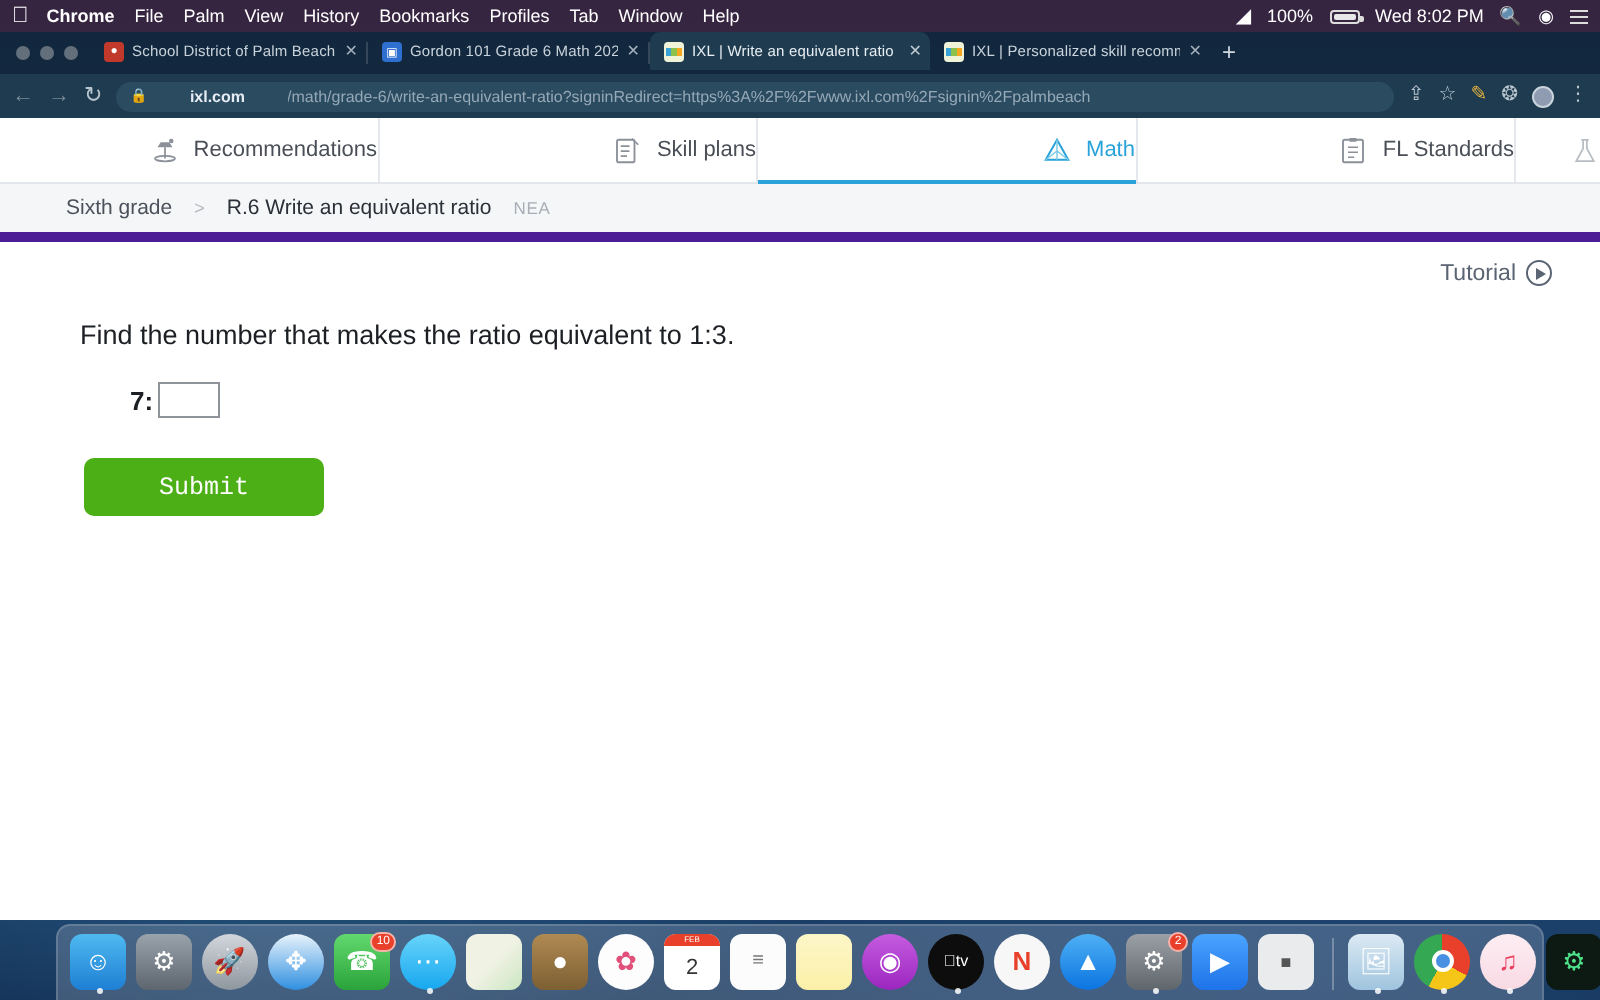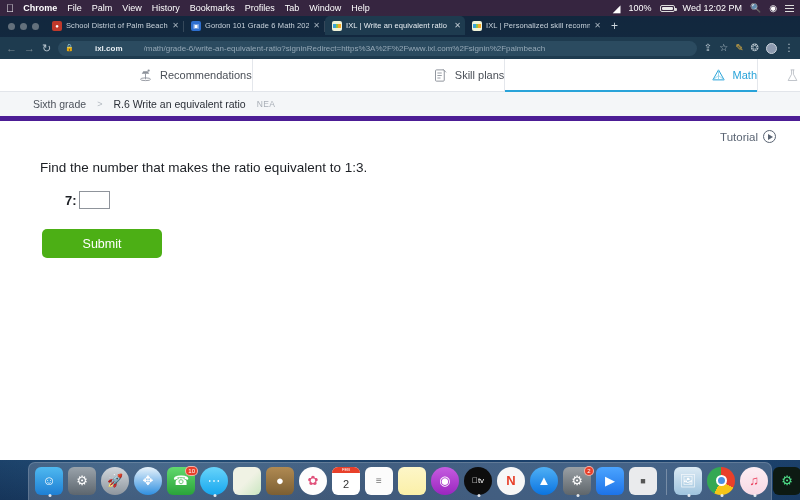--- a/index.html
+++ b/index.html
@@ -196,21 +196,21 @@
     outline: none; font-size: 12px; padding: 0 3px;
     font-family: "Liberation Sans", sans-serif;
   }
 
   
   #submit-btn {
     margin: 20px 0 0 42px;
     width: 120px; height: 29px;
     background: #4caf15; border: none; border-radius: 5px;
     color: #fff; font-size: 12.5px;
-    font-family: Liberation Sans, sans-serif;
+    font-family: Liberation Mono, monospace;
     cursor: pointer;
   }
 
   
   #dock {
     position: absolute; left: 28px; bottom: 0; width: 744px; height: 38px;
     background: rgba(228,232,240,0.20);
     border: 1px solid rgba(255,255,255,0.16);
     border-bottom: none;
     border-radius: 7px 7px 0 0;
@@ -254,21 +254,21 @@
   <span class="mb-item">Tab</span>
   <span class="mb-item">Window</span>
   <span class="mb-item">Help</span>
 
   <div id="menubar-right">
     <span class="mb-right-item wifi-glyph">◢</span>
     <span class="mb-right-item">100%</span>
     <span class="batt">
         <i></i>
       </span>
-    <span class="mb-right-item">Wed 12:02 PM</span>
+    <span class="mb-right-item">Wed 8:02 PM</span>
     <span class="mb-right-item">🔍</span>
     <span class="mb-right-item">◉</span>
     <span class="ctrl-lines">
         <span></span>
         <span></span>
         <span></span>
       </span>
   </div>
 </div>
 
@@ -356,20 +356,28 @@
       </div>
 
       <div class="ixl-tab active">
         <svg class="tabicon" viewBox="0 0 24 24">
           <path d="M12 3 L21 19 H3 Z" fill="none" stroke="#29a3d9" stroke-width="1.6"></path>
           <path d="M12 3 L12 19 M3 19 L12 12 L21 19" fill="none" stroke="#7fcbe8" stroke-width="1.2"></path>
         </svg>
         <span>Math</span>
       </div>
 
+      <div class="ixl-tab">
+        <svg class="tabicon" viewBox="0 0 24 24">
+          <rect x="4" y="3" width="16" height="18" rx="1.5" fill="none" stroke="#8b9099" stroke-width="1.5"></rect>
+          <rect x="9" y="1.5" width="6" height="3" rx="1" fill="#8b9099"></rect>
+          <path d="M8 9h8M8 13h8M8 17h5" stroke="#8b9099" stroke-width="1.3"></path>
+        </svg>
+        <span>FL Standards</span>
+      </div>
 
       <div class="ixl-tab edge">
         <svg class="tabicon" viewBox="0 0 24 24">
           <path d="M9 3 h6 M10.5 3 v7 L5 20 h14 L13.5 10 V3" fill="none" stroke="#b8bdc4" stroke-width="1.4"></path>
         </svg>
       </div>
     </nav>
 
     
     <div id="crumbbar">

